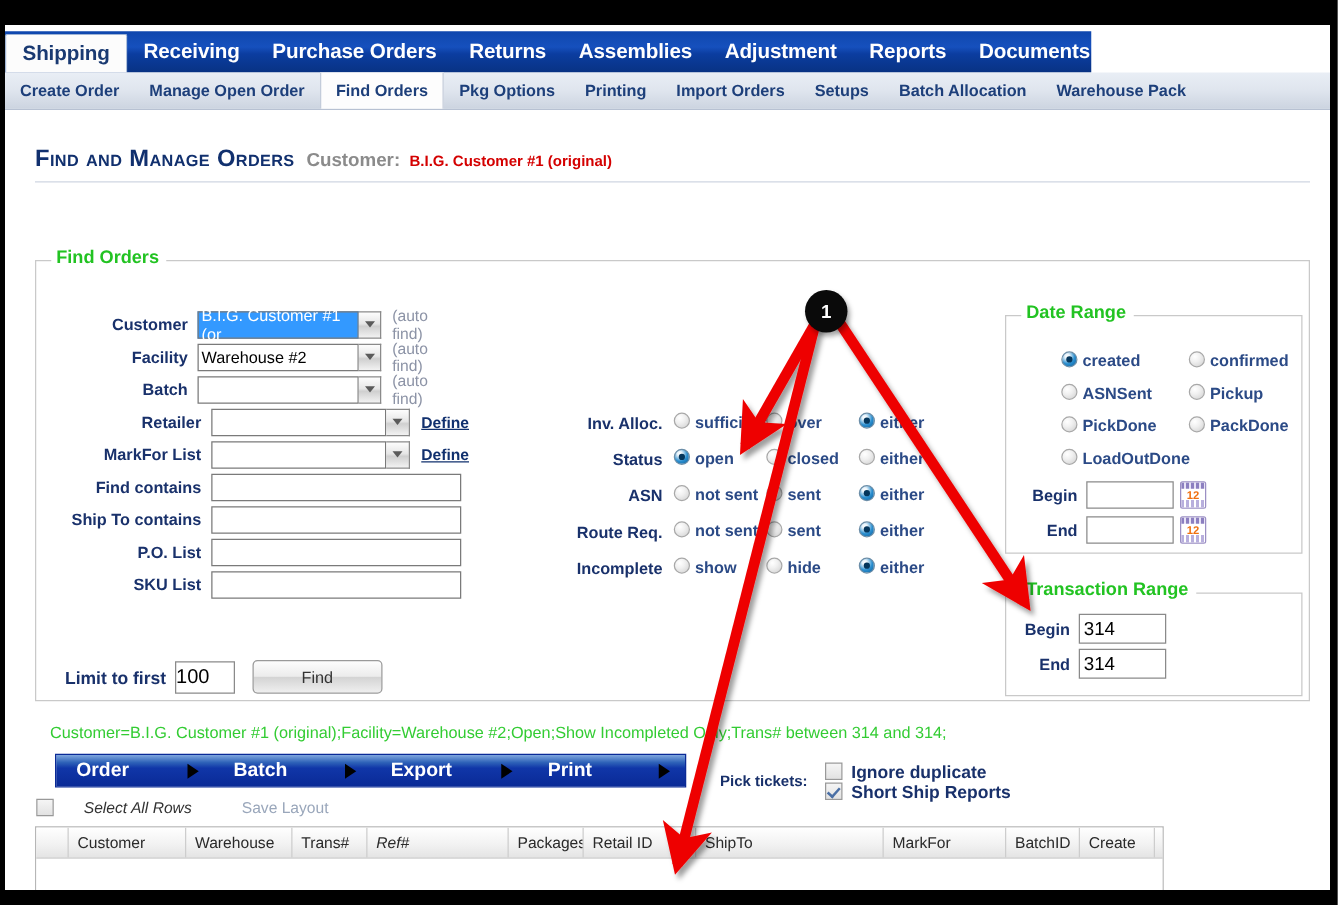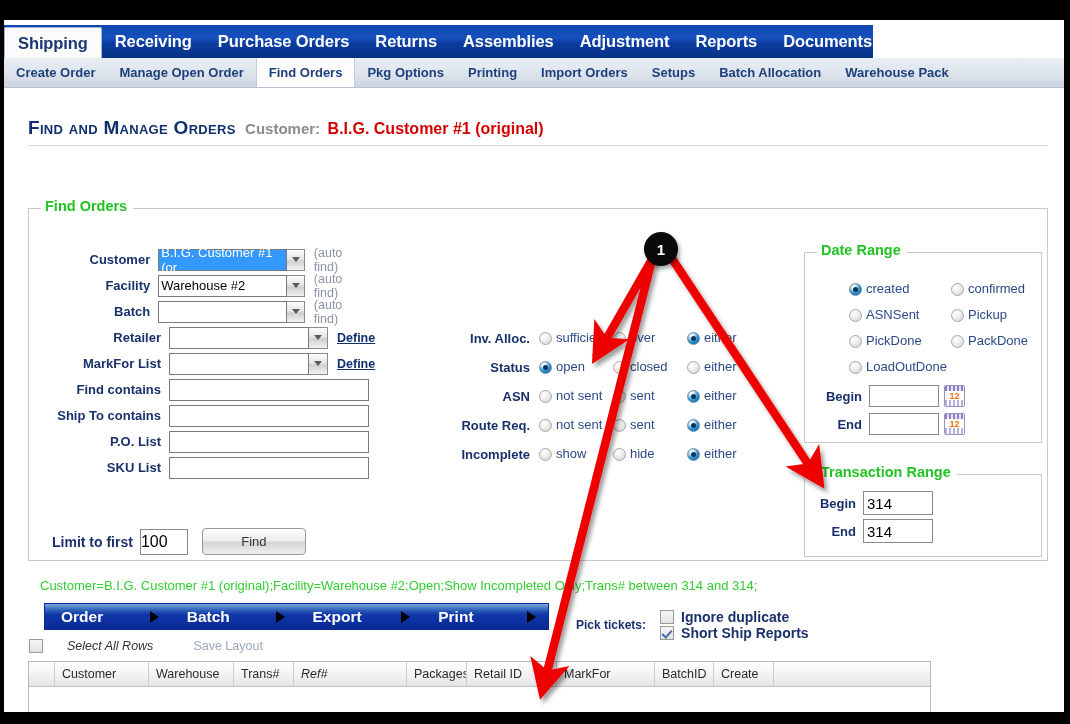--- a/index.html
+++ b/index.html
@@ -83,21 +83,21 @@
     white-space: nowrap;
   }
   .pagetitle .big {
     color: #11306e; font-weight: bold; font-size: 19px;
     font-variant: small-caps; letter-spacing: 0.3px;
   }
   .pagetitle .custlbl {
     color: #8b8b8b; font-weight: bold; font-size: 15px; margin-left: 5px;
   }
   .pagetitle .custval {
-    color: #d40000; font-weight: bold; font-size: 16px; margin-left: 3px;
+    color: #d40000; font-weight: bold; font-size: 12px; margin-left: 3px;
   }
 
   
   .fs {
     position: absolute;
     border: 1px solid #c9c9c9;
     background: #fff;
   }
   .fs > .legend {
     position: absolute;
@@ -163,21 +163,21 @@
     margin-left: 9px; color: #11306e; font-size: 12.5px;
     font-weight: bold; text-decoration: underline; cursor: pointer;
   }
 
   
   .rgroup { position: absolute; display: flex; align-items: center; height: 22px; }
   .rglabel {
     width: 100px; text-align: right; padding-right: 9px;
     color: #19316b; font-weight: bold; font-size: 13px;
   }
-  .ritem { display: flex; align-items: flex-end; cursor: pointer; }
+  .ritem { display: flex; align-items: flex-start; cursor: pointer; font-weight: bold; }
   .ritem .rtxt { color: #2b4a86; font-size: 13px; margin-left: 4px; }
   .radio {
     width: 13px; height: 13px; border-radius: 50%;
     background: radial-gradient(circle at 35% 30%, #ffffff 0%, #f0f0f0 40%, #cfcfcf 100%);
     border: 1px solid #a8a8a8;
     display: inline-block; position: relative; flex: none;
   }
   .radio.on {
     background: radial-gradient(circle at 35% 28%, #ffffff 0%, #eaf4fb 18%, #2b8fd0 55%, #0c5e9a 100%);
     border: 1px solid #6c8ea8;
@@ -656,20 +656,21 @@
 
     <div id="grid">
       <div class="ghead" id="ghead">
           <div class="gh" style="width: 26px;"></div>
           <div class="gh" style="width: 94px;">Customer</div>
           <div class="gh" style="width: 85px;">Warehouse</div>
           <div class="gh" style="width: 60px;">Trans#</div>
           <div class="gh" style="width: 113px; font-style: italic;">Ref#</div>
           <div class="gh" style="width: 60px;">Packages</div>
           <div class="gh" style="width: 90px;">Retail ID</div>
+          <div class="gh" style="width: 150px;">ShipTo</div>
           <div class="gh" style="width: 98px;">MarkFor</div>
           <div class="gh" style="width: 59px;">BatchID</div>
           <div class="gh" style="width: 60px;">Create</div>
         </div>
       <div class="gbody"></div>
     </div>
 
     <svg id="overlay" viewBox="0 0 1060 692" width="1060" height="692">
       <defs>
         <filter id="shdw" x="-30%" y="-30%" width="180%" height="180%">

